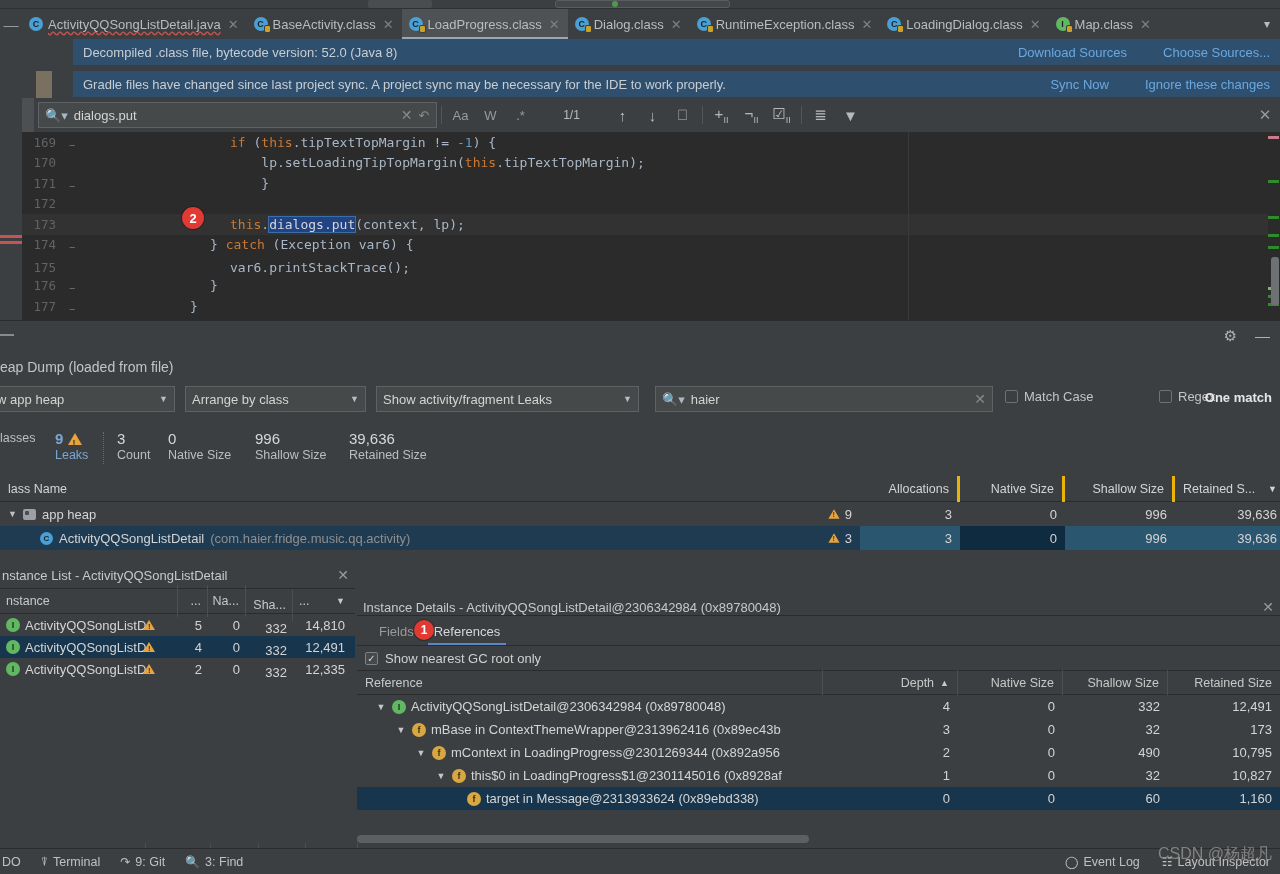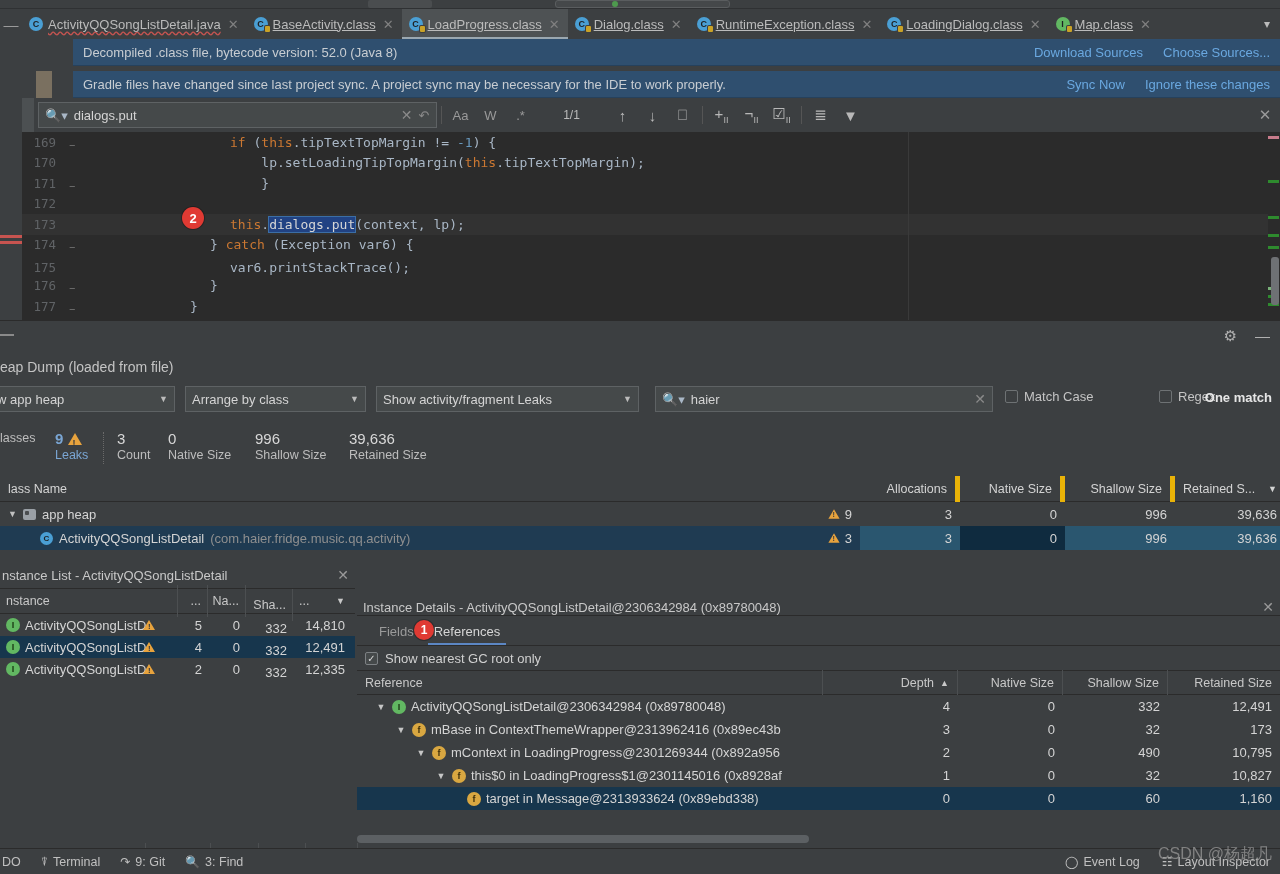--- a/index.html
+++ b/index.html
@@ -36,21 +36,21 @@
   .tab {
     display: flex; align-items: center; gap: 5px;
     padding: 0 8px 0 7px;
     color: #bbbbbb; font-size: 13px;
     white-space: nowrap; position: relative;
   }
   .tab.active { background: #4e5254; }
   .tab.active::after {
     content:""; position:absolute; left:0; right:0; bottom:0; height:2px; background:#9aa7b0;
   }
-  .tab .tname { position: relative; text-decoration: underline; }
+  .tab .tname { position: relative; }
   .tab.warn .tname {
     text-decoration: underline wavy #c75450;
     text-decoration-skip-ink: none;
     text-underline-offset: 2px;
   }
   .tab .tclose { color:#808080; font-size: 13px; margin-left: 2px; }
   .ficon {
     width: 14px; height: 14px; border-radius: 50%;
     display: inline-flex; align-items: center; justify-content: center;
     font-size: 9px; font-weight: bold; color: #1e2022; flex: none;
@@ -72,21 +72,21 @@
   .banner {
     position: absolute; left: 73px; width: 1207px; height: 27px;
     background: #2f4f6f;
     display: flex; align-items: center; padding: 0 10px;
     color: #c8cdd2; font-size: 13px;
     border-bottom: 1px solid #26415c;
   }
   .banner.b1 { top: 39px; }
   .banner.b2 { top: 71px; background: #2f4f6f; }
   .banner .spacer { flex: 1; }
-  .banner a { color: #6aa8e0; text-decoration: none; margin-left: 20px; }
+  .banner a { color: #6aa8e0; text-decoration: none; margin-left: 36px; }
   .banner-gutter {
     position: absolute; left: 0; width: 73px; background: #3c3f41;
   }
   .banner-gutter.g1 { top: 39px; height: 27px; }
   .banner-gutter.g3 { top: 71px; height: 27px; }
   .gutter-chip2 { position:absolute; left:36px; top:0px; width:16px; height:27px; background:#7a7060; }
 
   
   .findbar {
     position: absolute; left: 0; top: 98px; width: 1280px; height: 34px;
@@ -182,21 +182,21 @@
   .warn-tri { display:inline-block; width:0; height:0; border-left:7px solid transparent; border-right:7px solid transparent; border-bottom:12px solid #e8a33d; position: relative; vertical-align: -1px; }
   .warn-tri::after { content:"!"; position:absolute; left:-2px; top:2px; font-size:9px; color:#3a3a3a; font-weight:bold; font-family:"Liberation Sans",sans-serif;}
   .stat-sep { position: absolute; top: 6px; width: 1px; height: 32px; border-left: 1px dotted #6a6a6a; }
 
   
   .ctable { position: absolute; left: 0; top: 476px; width: 1280px; }
   .ct-head {
     display: flex; height: 26px; background: #3c3f41; border-bottom: 1px solid #2b2b2b;
     color: #c8c8c8; font-size: 12.5px; align-items: center;
   }
-  .ct-head .cell { padding: 0 8px; display: flex; align-items: center; border-right: 5px solid #eab308; height: 26px;}
+  .ct-head .cell { padding: 0 8px; display: flex; align-items: center; border-right: 3px solid #eab308; height: 26px;}
   .ct-row { display: flex; height: 24px; align-items: center; font-size: 13px; }
   .ct-row .cell { padding: 0 8px; display: flex; align-items: center; height: 24px; }
   .ct-row.sel2 { background: #1f3b52; }
   .ct-row .cell.selcell { background: #0f2b3f; }
   .ct-row .cell.selcell2 { background: #2a566f; }
   .ct-name { flex: none; width: 860px; gap: 6px; color: #d4d4d4; }
   .ct-num { flex: none; width: 100px; justify-content: flex-end; color: #d4d4d4; }
   .ct-num.w105 { width: 105px; }
   .ct-num.w110 { width: 110px; }
   .pkg { color: #8f8f8f; }

